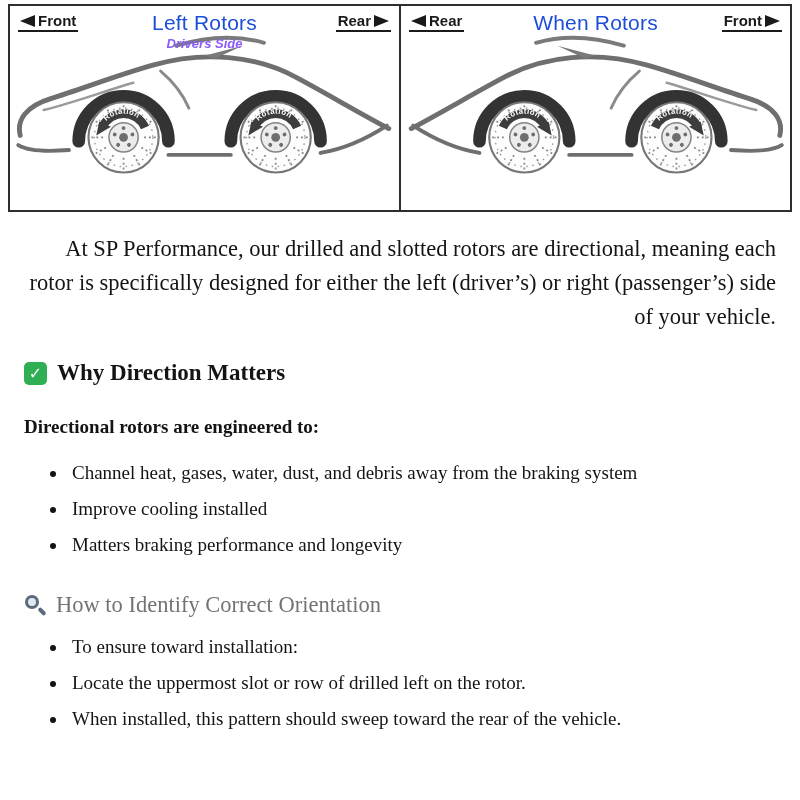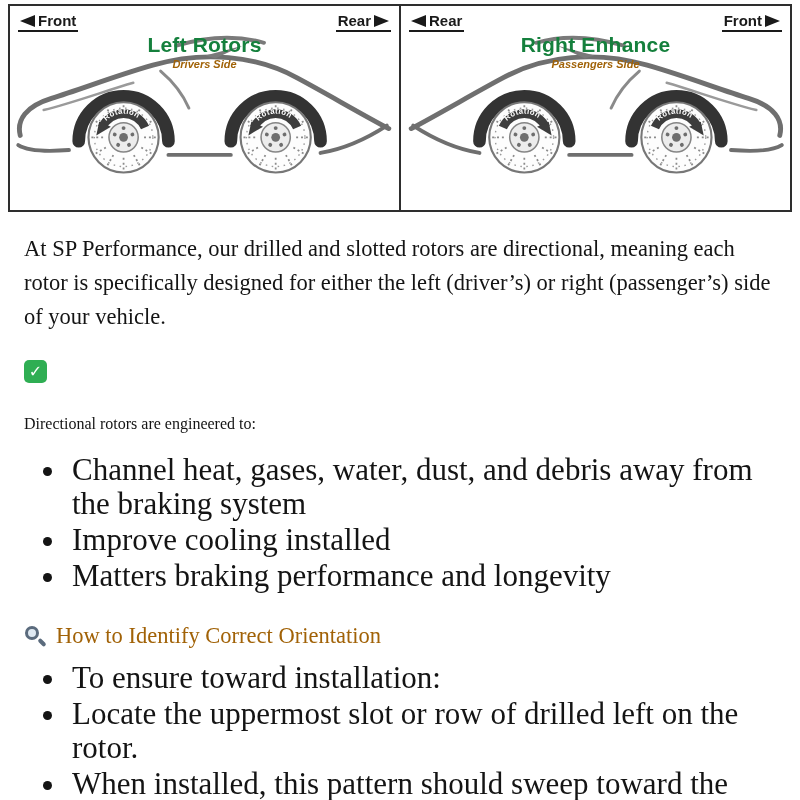--- a/index.html
+++ b/index.html
@@ -9,35 +9,35 @@
   
   .diagram { margin: 4px 8px 0; border: 2px solid #2e2e2e; display: flex; height: 208px; background: #fff; }
   .panel { flex: 1; position: relative; padding-top: 4px; overflow: hidden; }
   .panel + .panel { border-left: 2px solid #2e2e2e; }
   .panel-header { display: flex; justify-content: space-between; align-items: flex-start; padding: 2px 8px 0; font-family: "Liberation Sans", sans-serif; position: relative; z-index: 2; }
   .dir-label { font-weight: bold; font-size: 15px; color: #1a1a1a; border-bottom: 2.5px solid #1a1a1a; display: flex; align-items: center; gap: 3px; padding: 0 2px 1px; }
   .tri { width: 0; height: 0; border-top: 6px solid transparent; border-bottom: 6px solid transparent; }
   .tri.left  { border-right: 15px solid #1a1a1a; }
   .tri.right { border-left: 15px solid #1a1a1a; }
   .panel-title-wrap { position: absolute; left: 0; right: 0; top: 5px; text-align: center; font-family: "Liberation Sans", sans-serif; z-index: 1; }
-  .panel-title { font-size: 21px; font-weight: bold; color: #15803d; letter-spacing: .2px; margin-top: 22px; }
-  .panel-subtitle { font-size: 11px; font-weight: bold; font-style: italic; color: #a16207; margin-top: 1px; }
+  .panel-title { font-size: 21px; font-weight: normal; color: #1d4ed8; letter-spacing: .2px; }
+  .panel-subtitle { font-size: 13px; font-weight: bold; font-style: italic; color: #8b5cf6; margin-top: 1px; }
   .car-svg { display: block; width: 100%; height: 156px; margin-top: 2px; }
   .rot-band { stroke: #3d3d3d; stroke-width: 9; fill: none; }
   .rot-text { font-family: "Liberation Sans", sans-serif; font-size: 8px; font-weight: bold; fill: #ffffff; letter-spacing: .4px; }
   .rot-arrow { fill: #3d3d3d; }
 
   
   .content { padding: 20px 24px 24px; }
-  .intro { font-size: 22.5px; line-height: 34px; }
+  .intro { font-size: 22.5px; line-height: 34px; text-align: right; }
   .heading { display: flex; align-items: center; gap: 10px; margin-top: 26px; font-size: 23px; font-weight: bold; }
-  .heading.light { font-weight: normal; font-size: 22.5px; margin-top: 30px; color: #a16207; }
-  .lead { font-size: 16px; line-height: 34px; margin-top: 24px; }
+  .heading.light { font-weight: normal; font-size: 22.5px; margin-top: 30px; color: #737373; }
+  .lead { font-size: 19px; line-height: 34px; margin-top: 24px; font-weight: bold; }
   ul.bullets { margin: 12px 0 0 44px; }
-  ul.bullets li { font-size: 31px; line-height: 34px; margin-bottom: 2px; padding-left: 4px; }
+  ul.bullets li { font-size: 19px; line-height: 34px; margin-bottom: 2px; padding-left: 4px; }
 
   .check-icon { display: inline-flex; align-items: center; justify-content: center; width: 23px; height: 23px; border-radius: 5px; background: #2fae53; color: #ffffff; font-family: "DejaVu Sans", sans-serif; font-size: 16px; font-weight: bold; flex: 0 0 auto; }
   .mag-icon { position: relative; display: inline-block; width: 22px; height: 22px; flex: 0 0 auto; }
   .mag-icon .lens { position: absolute; left: 1px; top: 1px; width: 14px; height: 14px; border: 3.5px solid #5b6b7d; border-radius: 50%; background: #dfe9f2; }
   .mag-icon .handle { position: absolute; width: 4px; height: 9px; background: #5b6b7d; border-radius: 2px; right: 2px; bottom: 0; transform: rotate(-45deg); }
 </style>
 </head>
 <body>
 
 <svg width="0" height="0" style="position:absolute" aria-hidden="true">
@@ -111,22 +111,21 @@
       <text class="rot-text"><textPath href="#arc-l1" startOffset="14%">Rotation</textPath></text>
       <path id="arc-l2" d="M 246,96 A 24 24 0 0 1 290,96" fill="none"></path>
       <path class="rot-band" d="M 246,96 A 24 24 0 0 1 290,96"></path>
       <polygon class="rot-arrow" points="240,104 243,90 255,95"></polygon>
       <text class="rot-text"><textPath href="#arc-l2" startOffset="14%">Rotation</textPath></text>
     </svg>
   </div>
 
   <div class="panel">
     <div class="panel-title-wrap">
-      <div class="panel-title">Right Enhance</div>
-      <div class="panel-subtitle">Passengers Side</div>
+      <div class="panel-title">When Rotors</div>
     </div>
     <div class="panel-header">
       <span class="dir-label">
         <span class="tri left"></span>
         <span>Rear</span>
       </span>
       <span class="dir-label">
         <span>Front</span>
         <span class="tri right"></span>
       </span>
@@ -147,20 +146,21 @@
       <text class="rot-text"><textPath href="#arc-r2" startOffset="14%">Rotation</textPath></text>
     </svg>
   </div>
 </div>
 
 <main class="content">
   <p class="intro">At SP Performance, our drilled and slotted rotors are directional, meaning each rotor is specifically designed for either the left (driver’s) or right (passenger’s) side of your vehicle.</p>
 
   <h2 class="heading">
     <span class="check-icon">✓</span>
+    <span>Why Direction Matters</span>
   </h2>
 
   <p class="lead">Directional rotors are engineered to:</p>
 
   <ul class="bullets">
     <li>Channel heat, gases, water, dust, and debris away from the braking system</li>
     <li>Improve cooling installed</li>
     <li>Matters braking performance and longevity</li>
   </ul>
 

